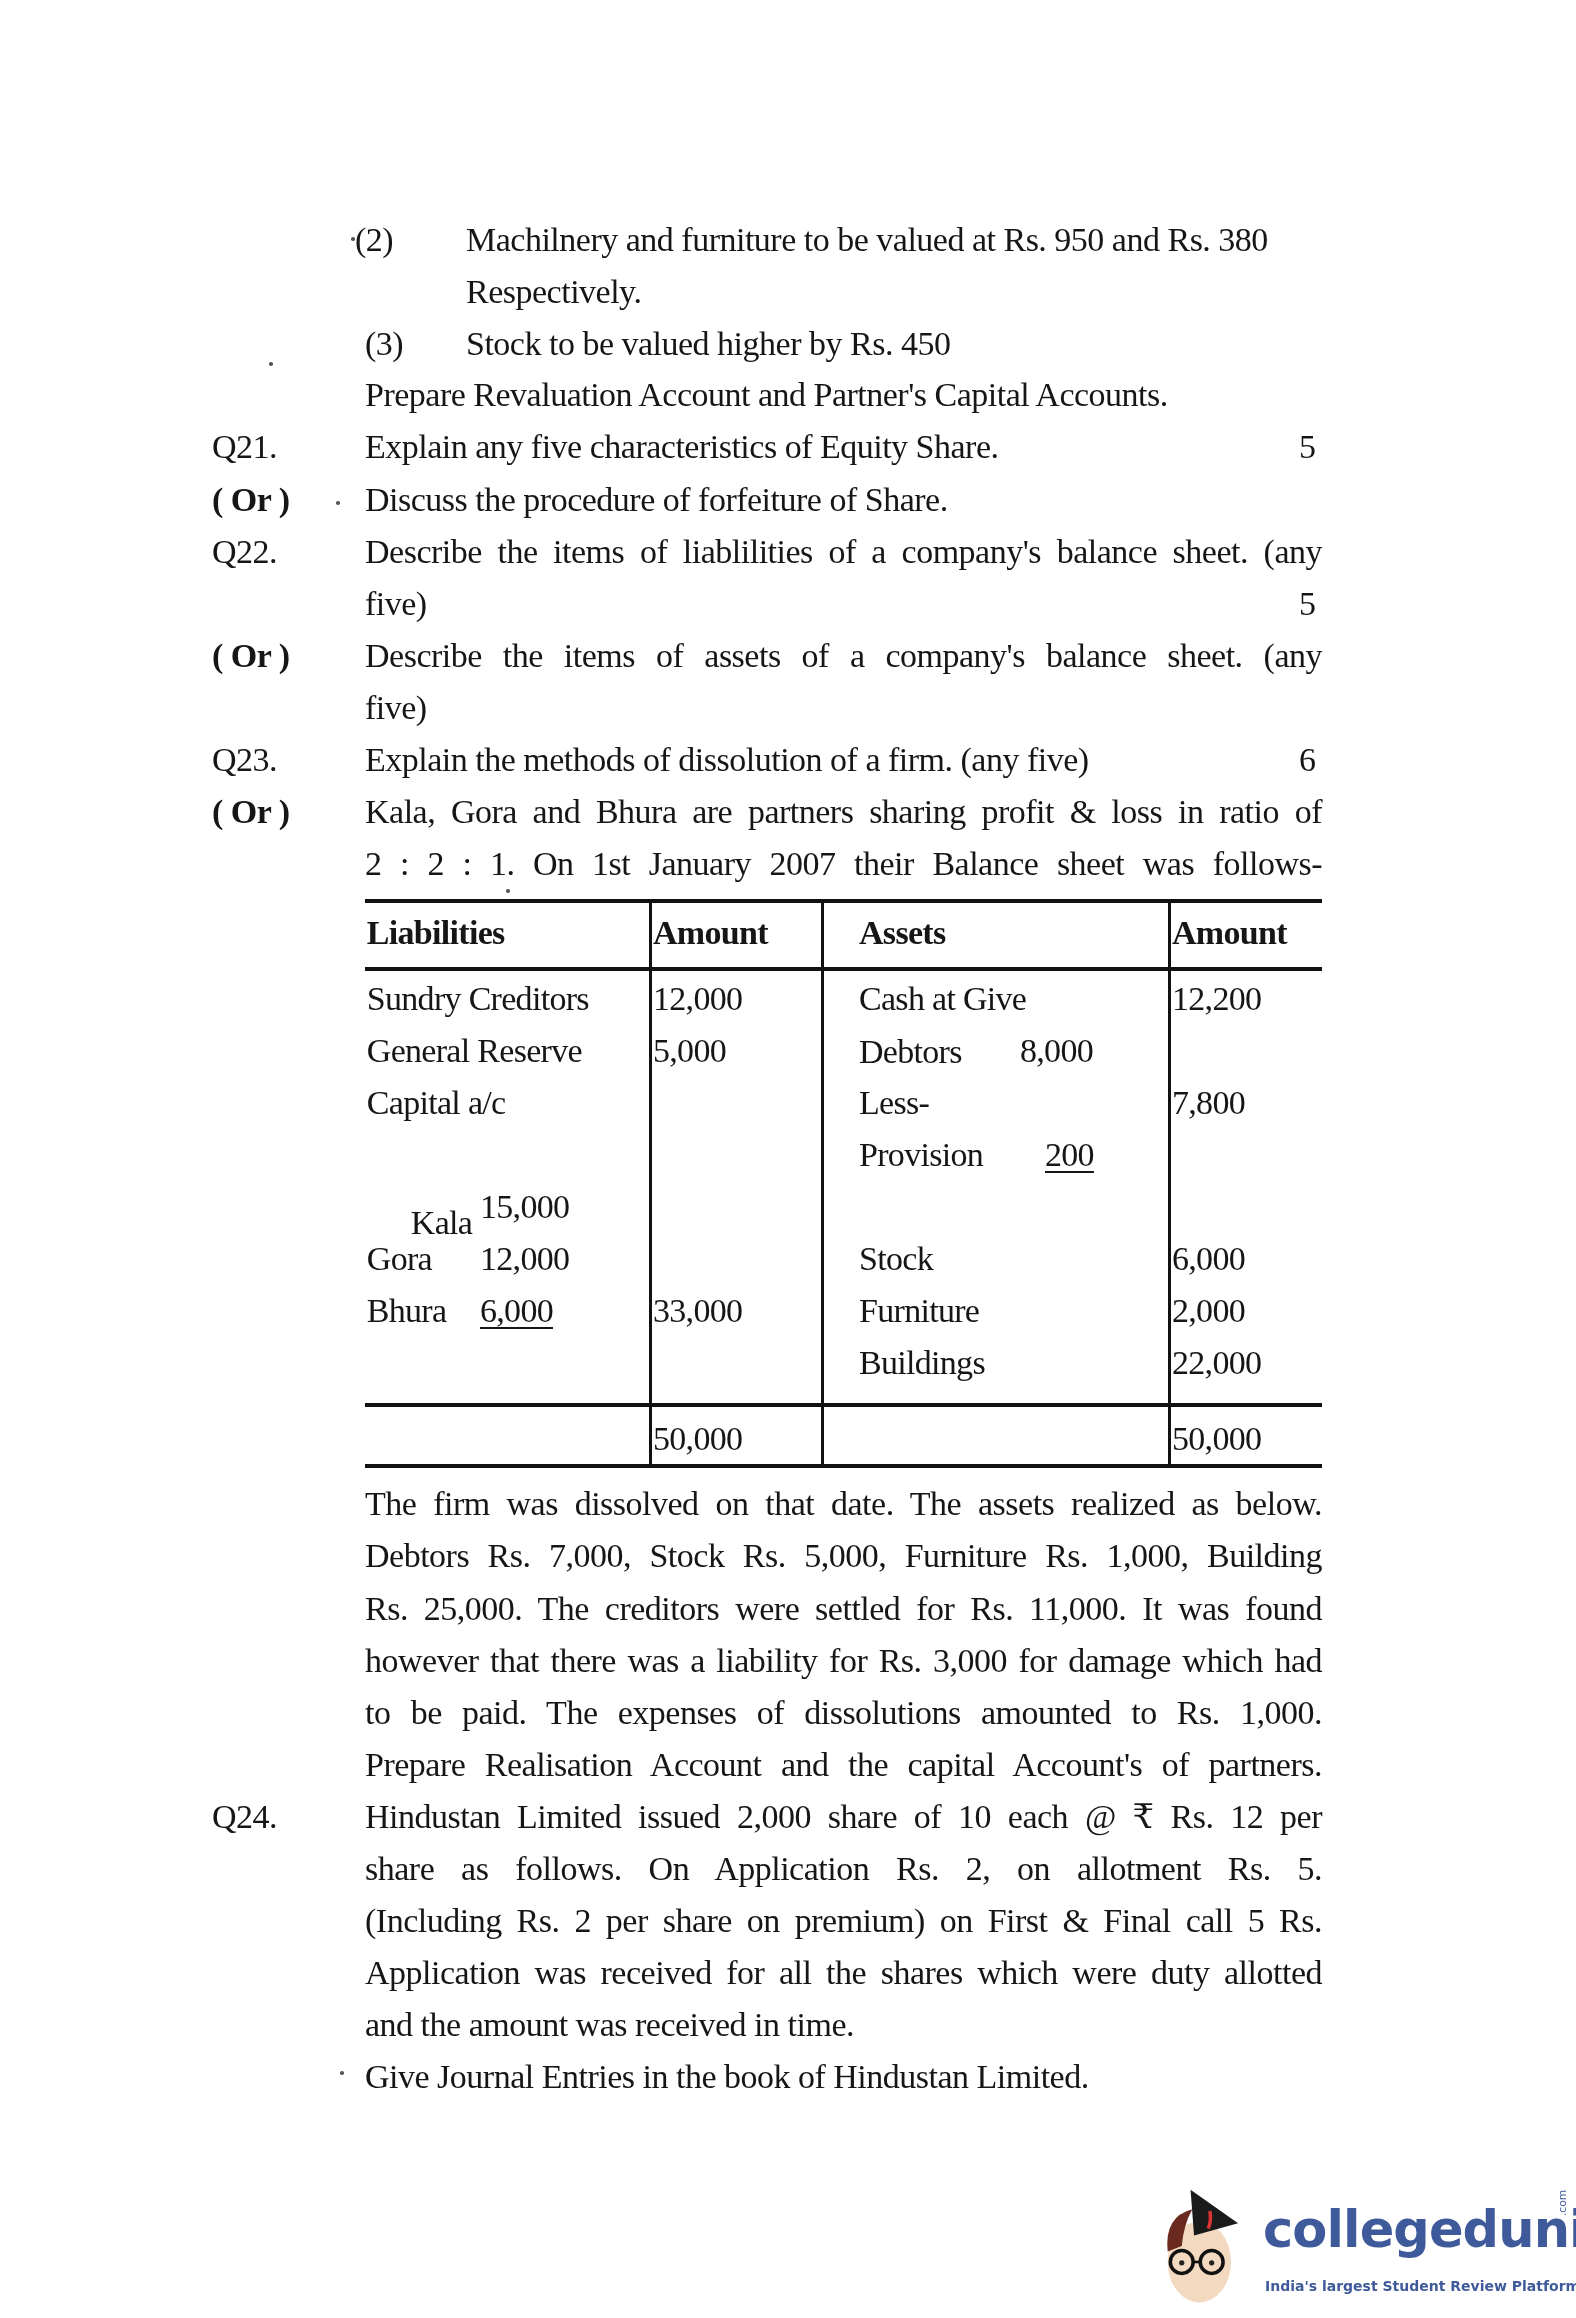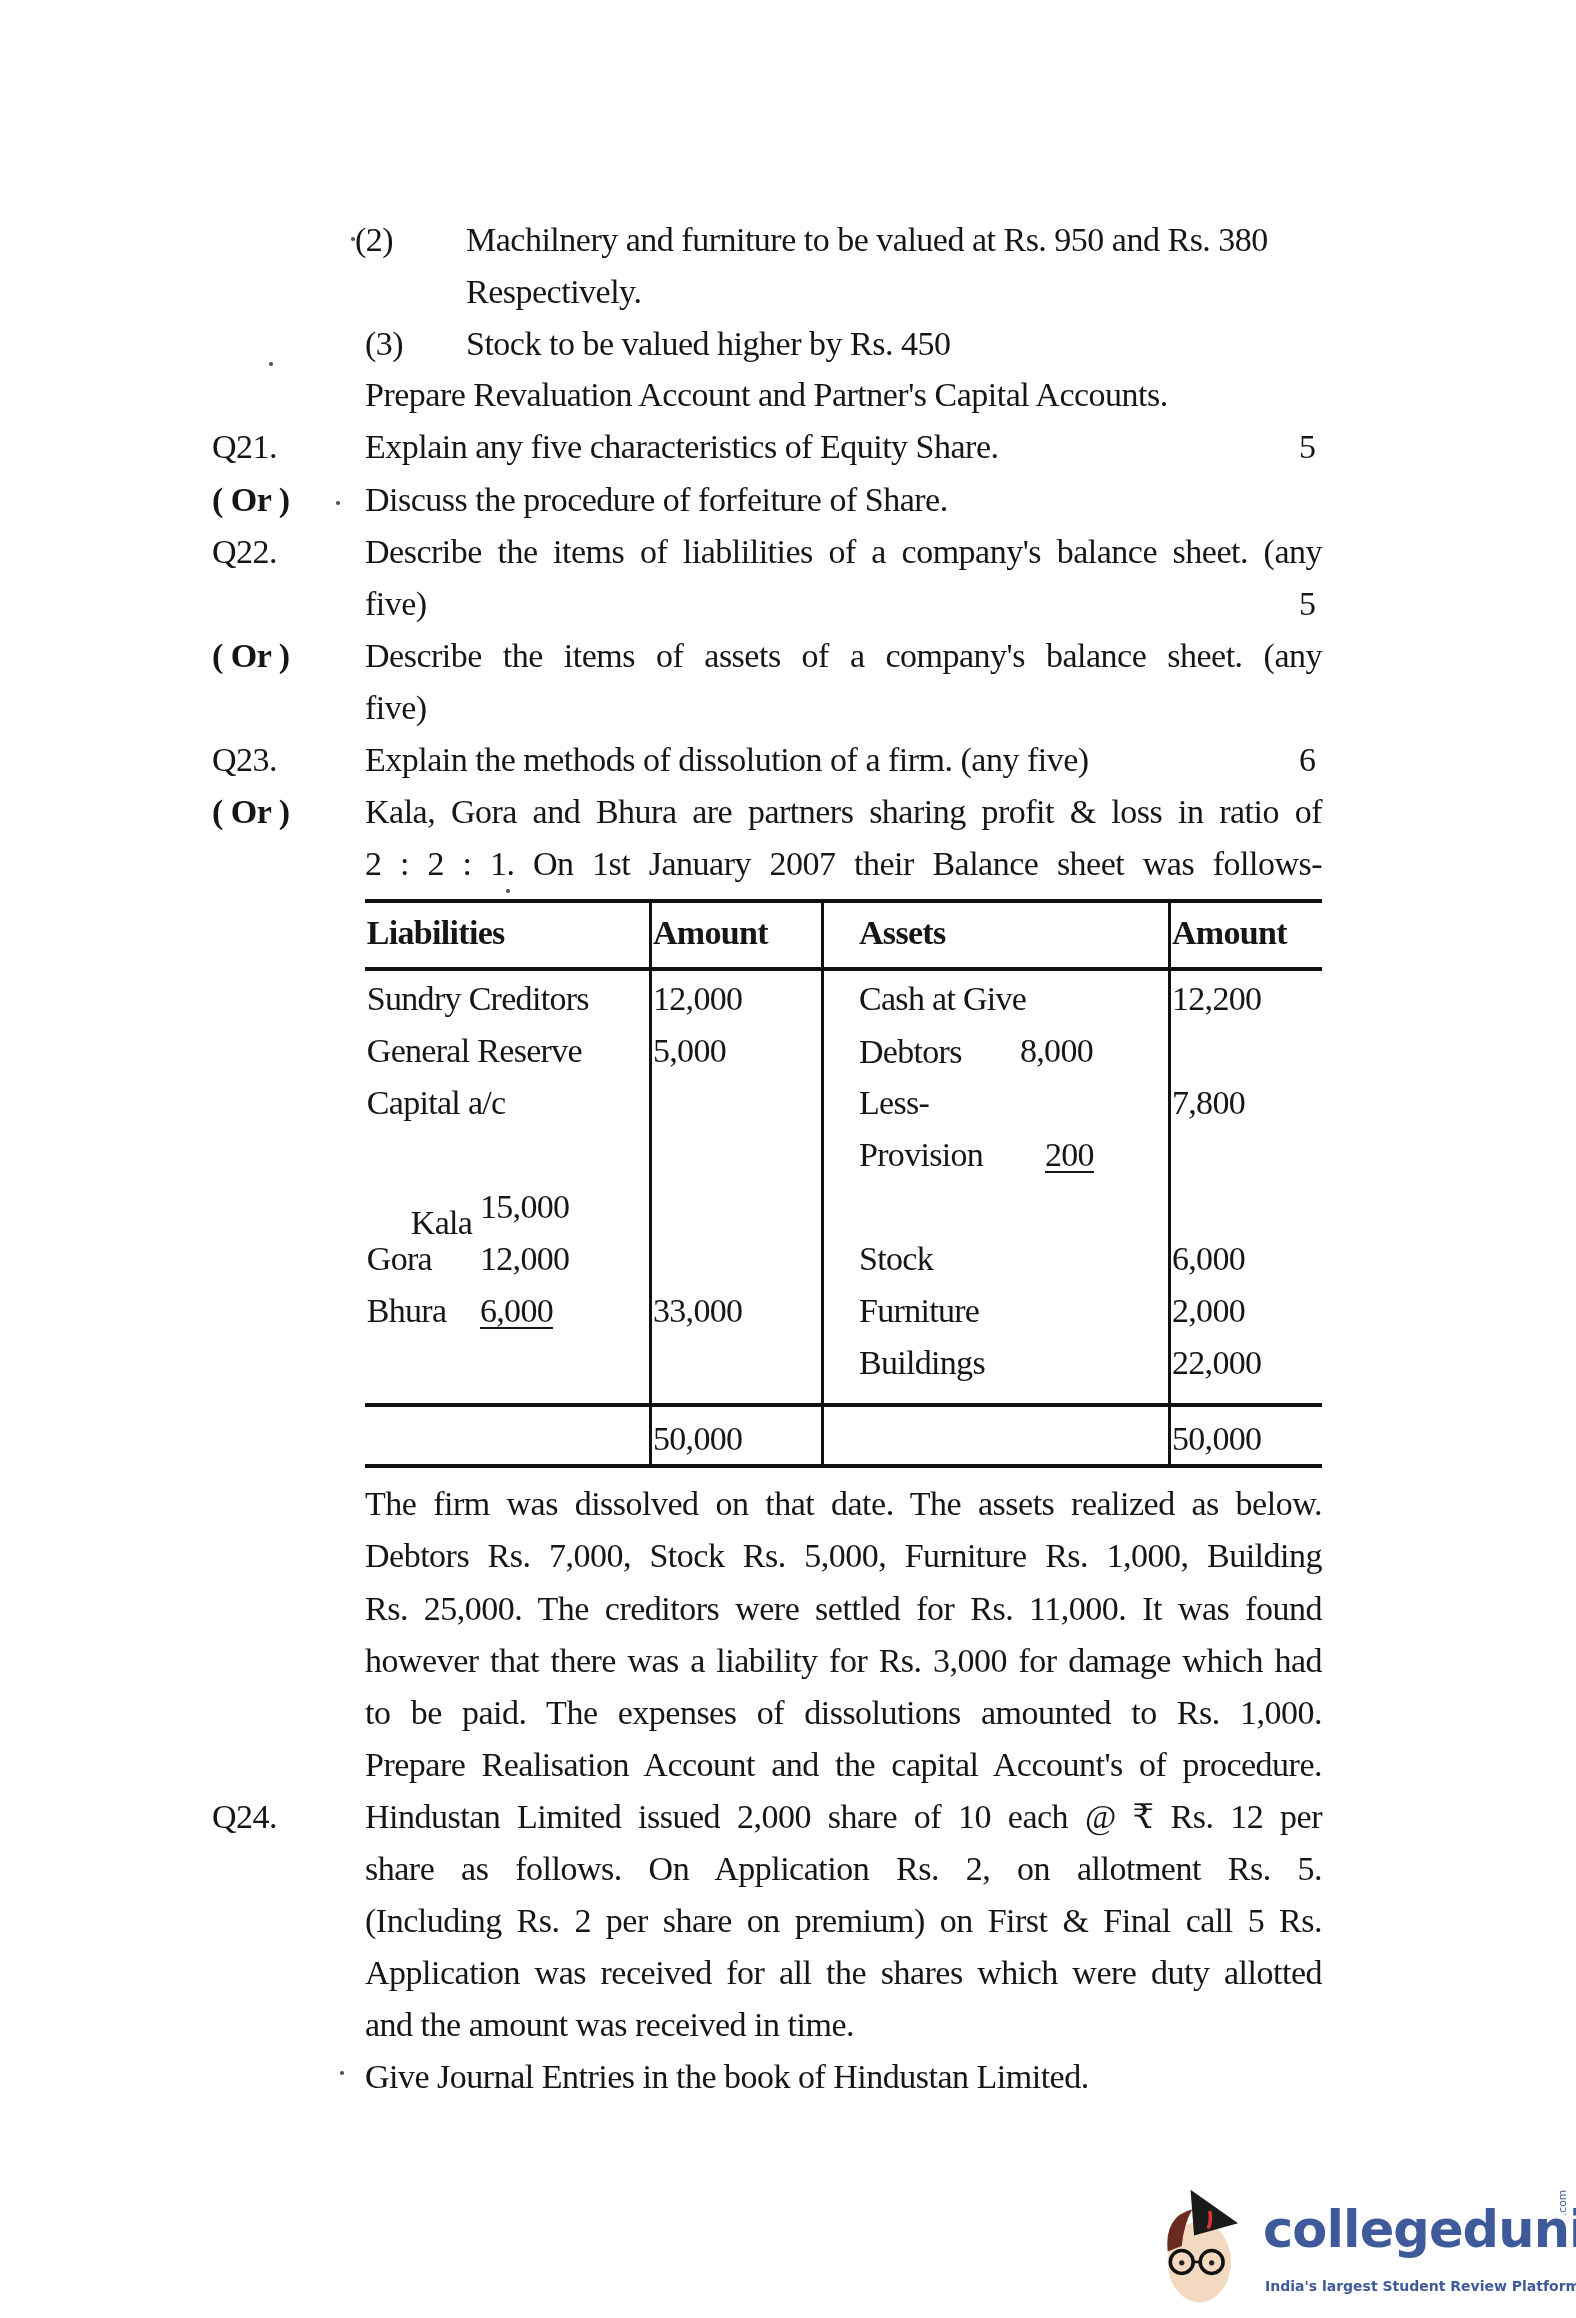--- a/index.html
+++ b/index.html
@@ -113,21 +113,21 @@
 
   <div class="cell r" style="left:288px; width:159px; top:519px;">50,000</div>
   <div class="cell r" style="left:807px; width:147px; top:519px;">50,000</div>
 </div>
 
 <div class="line body just" style="top:1483px;">The firm was dissolved on that date. The assets realized as below.</div>
 <div class="line body just" style="top:1535px;">Debtors Rs. 7,000, Stock Rs. 5,000, Furniture Rs. 1,000, Building</div>
 <div class="line body just" style="top:1588px;">Rs. 25,000. The creditors were settled for Rs. 11,000. It was found</div>
 <div class="line body just" style="top:1640px;">however that there was a liability for Rs. 3,000 for damage which had</div>
 <div class="line body just" style="top:1692px;">to be paid. The expenses of dissolutions amounted to Rs. 1,000.</div>
-<div class="line body just" style="top:1744px;">Prepare Realisation Account and the capital Account's of procedure.</div>
+<div class="line body just" style="top:1744px;">Prepare Realisation Account and the capital Account's of partners.</div>
 
 <div class="line lbl" style="top:1796px;">Q24.</div>
 <div class="line body just" style="top:1796px;">Hindustan Limited issued 2,000 share of 10 each @ ₹ Rs. 12 per</div>
 <div class="line body just" style="top:1848px;">share as follows. On Application Rs. 2, on allotment Rs. 5.</div>
 <div class="line body just" style="top:1900px;">(Including Rs. 2 per share on premium) on First &amp; Final call 5 Rs.</div>
 <div class="line body just" style="top:1952px;">Application was received for all the shares which were duty allotted</div>
 <div class="line body" style="top:2004px;">and the amount was received in time.</div>
 <div class="line body" style="top:2056px;">Give Journal Entries in the book of Hindustan Limited.</div>
 
 <div class="dot" style="left:351px; top:237px;"></div>

